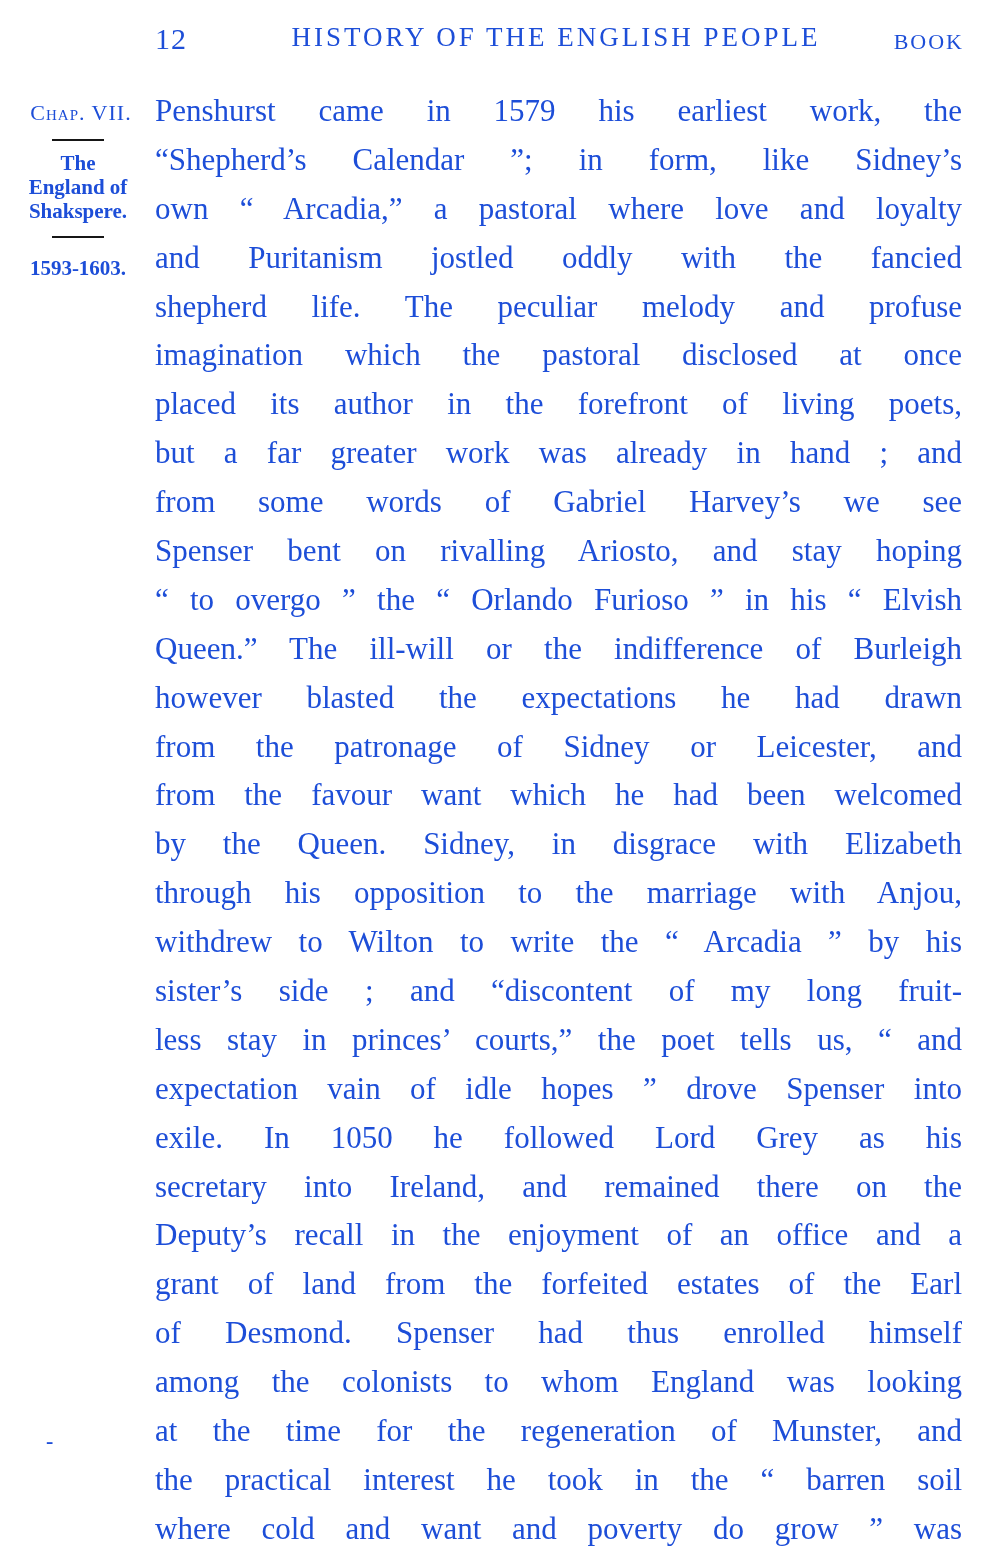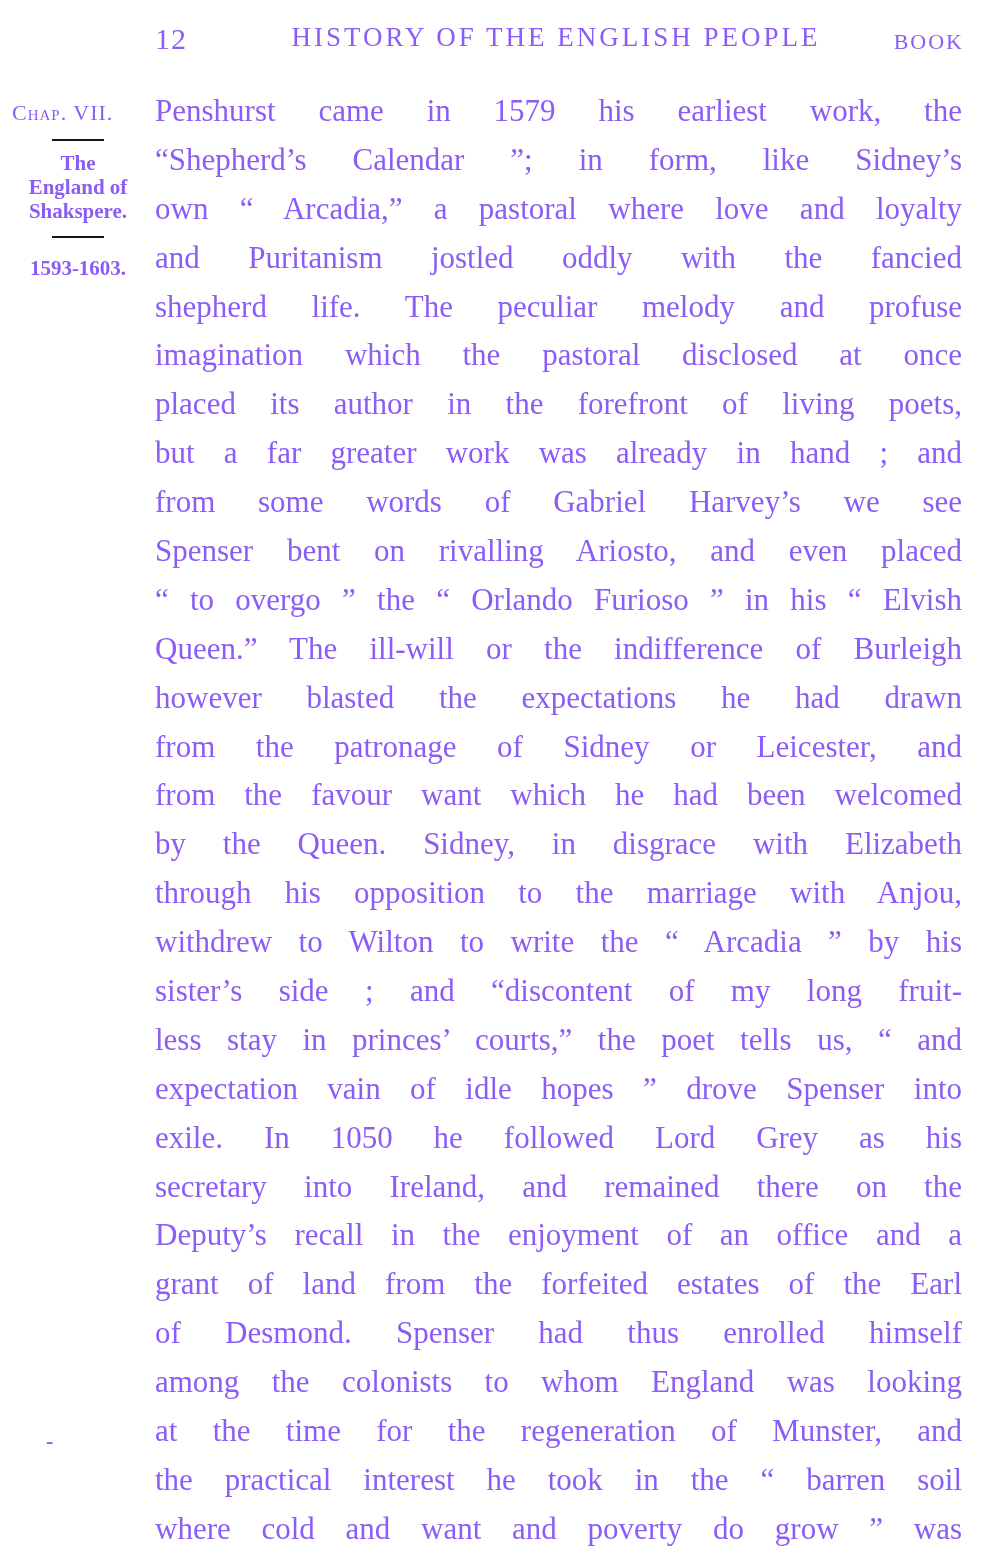--- a/index.html
+++ b/index.html
@@ -5,21 +5,21 @@
   html, body {
     margin: 0;
     padding: 0;
     background: #ffffff;
   }
   #page {
     position: relative;
     width: 1000px;
     height: 1553px;
     background: #ffffff;
-    color: #8b5cf6;
+    color: #1d4ed8;
     font-family: "Liberation Serif", serif;
     overflow: hidden;
   }
   
   #running-head {
     position: absolute;
     top: 20px;
     left: 0;
     width: 1000px;
     height: 40px;
@@ -52,21 +52,21 @@
     position: absolute;
     left: 6px;
     top: 100px;
     width: 144px;
     text-align: center;
   }
   #chapter-label {
     font-variant: small-caps;
     font-size: 22px;
     letter-spacing: 1px;
-    text-align: left;
+    text-align: center;
     padding-left: 6px;
     white-space: nowrap;
   }
   .margin-rule {
     width: 52px;
     border: none;
     border-top: 2.5px solid #161616;
     margin: 13px auto 10px auto;
   }
   #margin-note {
@@ -137,21 +137,21 @@
   <div id="body-text">
       <div class="line">Penshurst came in 1579 his earliest work, the</div>
       <div class="line">“Shepherd’s Calendar ”;  in form, like Sidney’s</div>
       <div class="line">own “ Arcadia,” a pastoral where love and loyalty</div>
       <div class="line">and Puritanism jostled oddly with the fancied</div>
       <div class="line">shepherd life.  The peculiar melody and profuse</div>
       <div class="line">imagination which the pastoral disclosed at once</div>
       <div class="line">placed its author in the forefront of living poets,</div>
       <div class="line">but a far greater work was already in hand ; and</div>
       <div class="line">from some words of Gabriel Harvey’s we see</div>
-      <div class="line">Spenser bent on rivalling Ariosto, and even placed</div>
+      <div class="line">Spenser bent on rivalling Ariosto, and stay hoping</div>
       <div class="line">“ to overgo ” the “ Orlando Furioso ” in his “ Elvish</div>
       <div class="line">Queen.”  The ill-will or the indifference of Burleigh</div>
       <div class="line">however blasted the expectations he had drawn</div>
       <div class="line">from the patronage of Sidney or Leicester, and</div>
       <div class="line">from the favour want which he had been welcomed</div>
       <div class="line">by the Queen.  Sidney, in disgrace with Elizabeth</div>
       <div class="line">through his opposition to the marriage with Anjou,</div>
       <div class="line">withdrew to Wilton to write the “ Arcadia ” by his</div>
       <div class="line">sister’s side ;  and “discontent of my long fruit-</div>
       <div class="line">less stay in princes’ courts,” the poet tells us, “ and</div>

